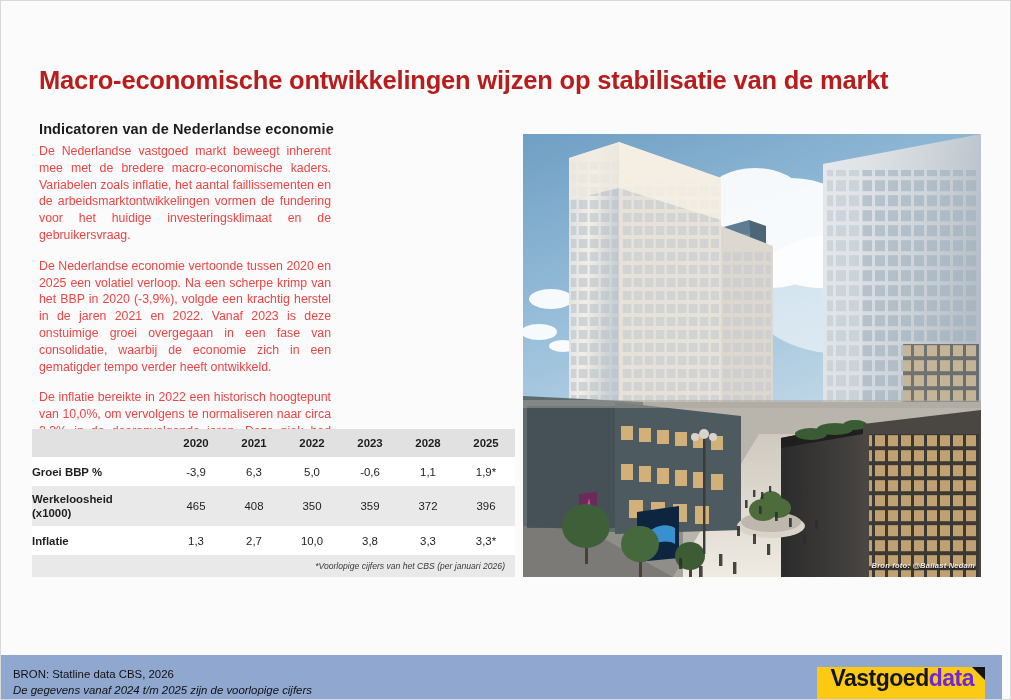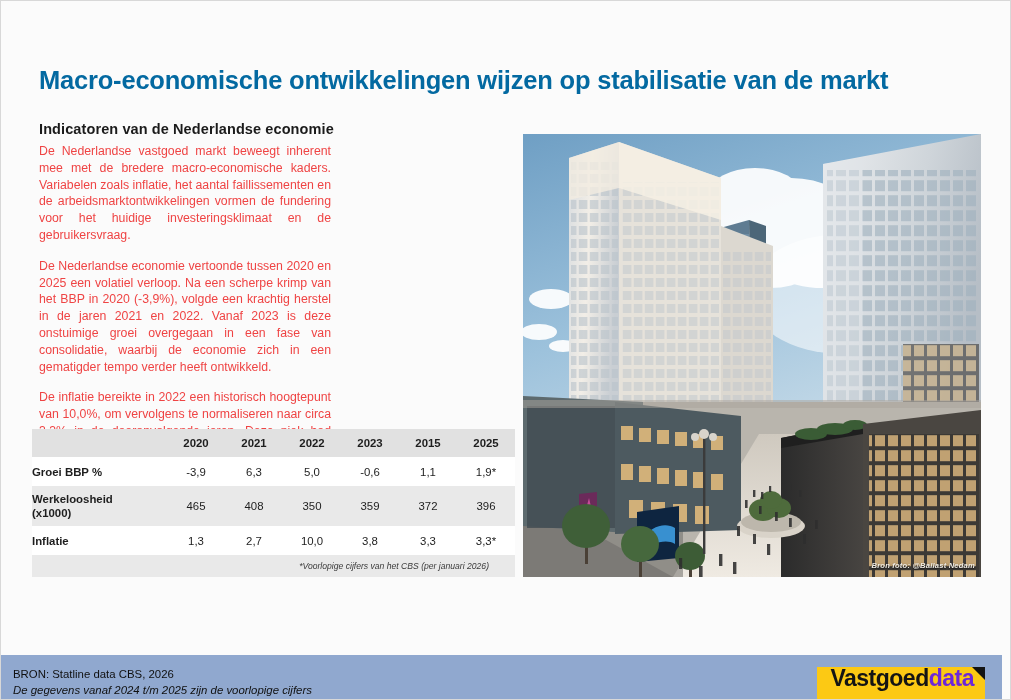--- a/index.html
+++ b/index.html
@@ -24,21 +24,21 @@
   }
 
   
   .slide-title {
     position: absolute;
     left: 38px;
     top: 48px;
     width: 930px;
     font-size: 25.5px;
     font-weight: bold;
-    color: #0369a1;
+    color: #b91c1c;
     letter-spacing: -0.2px;
     line-height: 1.15;
   }
 
   
   .section-heading {
     position: absolute;
     left: 38px;
     top: 108px;
     font-size: 14.5px;
@@ -114,21 +114,21 @@
     text-align: center;
   }
 
   tr.r-white td { background: #ffffff; height: 29px; }
   tr.r-gray  td { background: #e9e9e9; height: 40px; }
 
   tr.foot-row td {
     background: #e9e9e9;
     height: 22px;
     text-align: right;
-    padding-right: 26px;
+    padding-right: 10px;
     font-size: 8.6px;
     font-style: italic;
     color: #3a3a3a;
     font-weight: normal;
   }
 
   
   .photo {
     position: absolute;
     left: 522px;
@@ -229,21 +229,21 @@
           <col class="yr">
           <col class="yr">
       </colgroup>
       <thead>
         <tr class="hdr-row">
           <th class="corner"></th>
           <th>2020</th>
           <th>2021</th>
           <th>2022</th>
           <th>2023</th>
-          <th>2015</th>
+          <th>2028</th>
           <th>2025</th>
         </tr>
       </thead>
       <tbody>
         <tr class="r-white">
           <td class="row-label">Groei BBP %</td>
           <td class="row-val">-3,9</td>
           <td class="row-val">6,3</td>
           <td class="row-val">5,0</td>
           <td class="row-val">-0,6</td>

